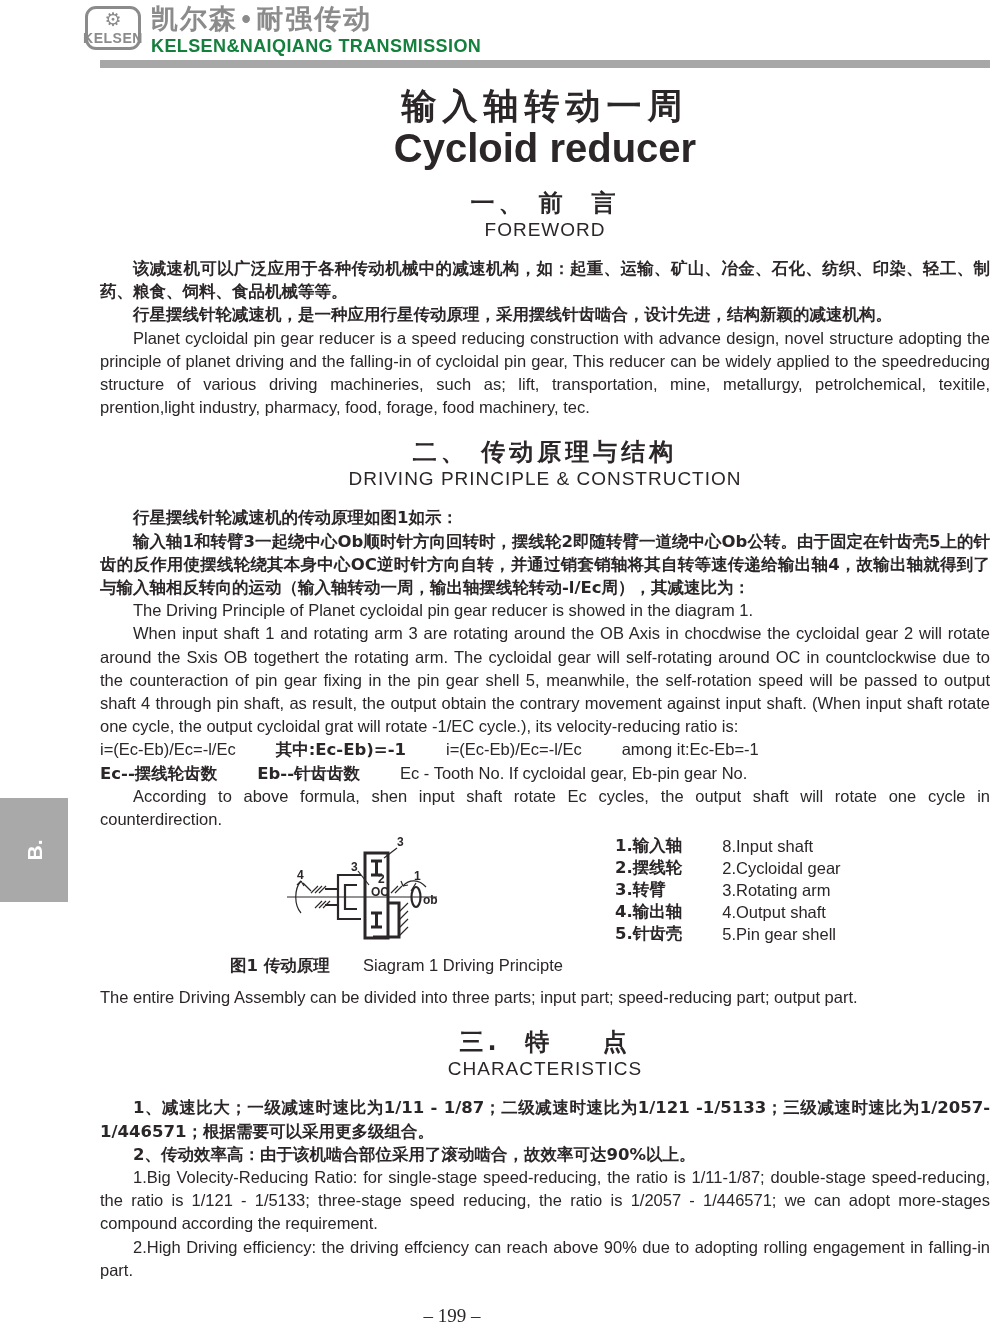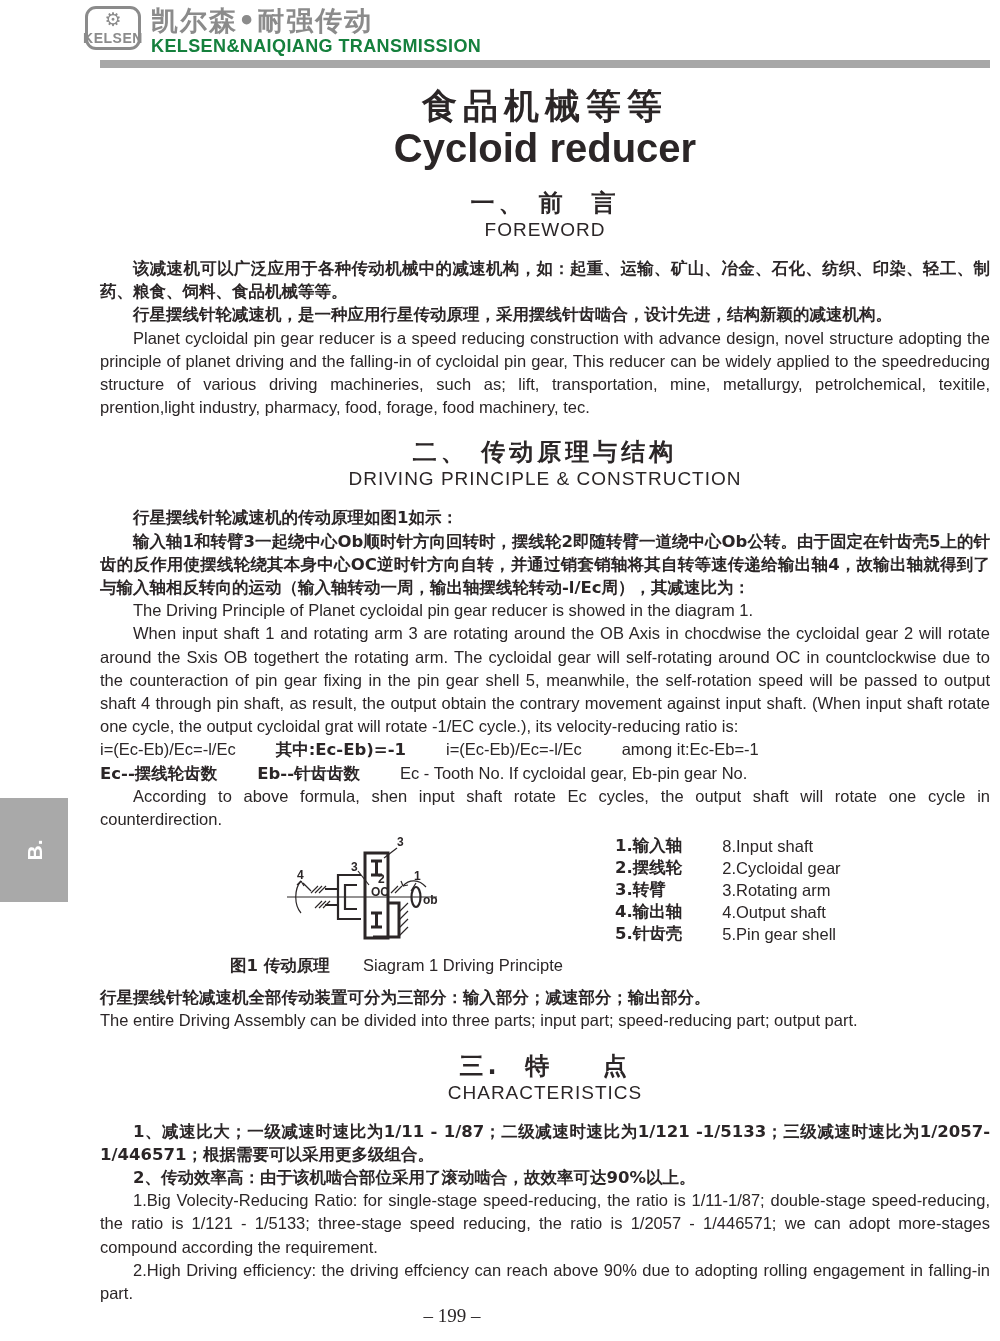--- a/index.html
+++ b/index.html
@@ -9,21 +9,21 @@
   
   .header { padding:6px 0 0 85px; display:flex; align-items:flex-start; }
   .logo-badge {
     width:56px; height:44px; border:3px solid #8b8b8b; border-radius:11px;
     display:flex; flex-direction:column; align-items:center; justify-content:center;
     color:#8b8b8b; flex:0 0 auto;
   }
   .logo-gear { font-size:19px; line-height:19px; }
   .logo-word { font-family:"Liberation Sans", sans-serif; font-size:14px; font-weight:bold; letter-spacing:.5px; margin-top:1px; }
   .brand { margin-left:10px; }
-  .brand-cn { font-size:27px; font-weight:700; color:#8b8b8b; letter-spacing:2px; line-height:30px; }
+  .brand-cn { font-size:27px; font-weight:700; color:#8b8b8b; letter-spacing:2px; line-height:30px;font-family:Liberation Mono, monospace; }
   .brand-en { font-family:"Liberation Sans", sans-serif; font-size:18px; font-weight:700; color:#15803d; letter-spacing:.4px; }
   .header-bar { margin:3px 10px 0 100px; width:890px; height:8px; background:#a7a7a7; }
 
   
   .content { margin:0 10px 0 100px; width:890px; }
 
   .title-cn { text-align:center; font-size:35px; font-weight:700; letter-spacing:6px; margin-top:18px; line-height:40px; }
   .title-en { text-align:center; font-family:"Liberation Sans", sans-serif; font-size:40px; font-weight:700; line-height:44px; }
 
   .h2 { text-align:center; margin-top:18px; }
@@ -81,21 +81,21 @@
   </div>
   <div class="brand">
     <div class="brand-cn">凯尔森•耐强传动</div>
     <div class="brand-en">KELSEN&amp;NAIQIANG TRANSMISSION</div>
   </div>
 </div>
 <div class="header-bar"></div>
 
 <div class="content">
 
-  <div class="title-cn cn">食品机械等等</div>
+  <div class="title-cn cn">输入轴转动一周</div>
   <div class="title-en">Cycloid reducer</div>
 
   <div class="h2">
     <div class="h2-cn cn">一、 前  言</div>
     <div class="h2-en">FOREWORD</div>
   </div>
 
   <div class="pblock">
     <p class="cn ind">该减速机可以广泛应用于各种传动机械中的减速机构，如：起重、运输、矿山、冶金、石化、纺织、印染、轻工、制药、粮食、饲料、食品机械等等。</p>
     <p class="cn ind">行星摆线针轮减速机，是一种应用行星传动原理，采用摆线针齿啮合，设计先进，结构新颖的减速机构。</p>
@@ -178,21 +178,20 @@
       <div>4.Output shaft</div>
       <div>5.Pin gear shell</div>
     </div>
   </div>
   <div class="fig-caption">
     <span class="cn">图1 传动原理</span>
     <span class="en cap-en">Siagram 1 Driving Principte</span>
   </div>
 
   <div style="margin-top:9px;">
-    <p class="cn">行星摆线针轮减速机全部传动装置可分为三部分：输入部分；减速部分；输出部分。</p>
     <p class="en">The entire Driving Assembly can be divided into three parts; input part; speed-reducing part; output part.</p>
   </div>
 
   <div class="h2">
     <div class="h2-cn cn">三.  特    点</div>
     <div class="h2-en">CHARACTERISTICS</div>
   </div>
 
   <div class="pblock">
     <p class="cn ind">1、减速比大；一级减速时速比为1/11 - 1/87；二级减速时速比为1/121 -1/5133；三级减速时速比为1/2057-1/446571；根据需要可以采用更多级组合。</p>

